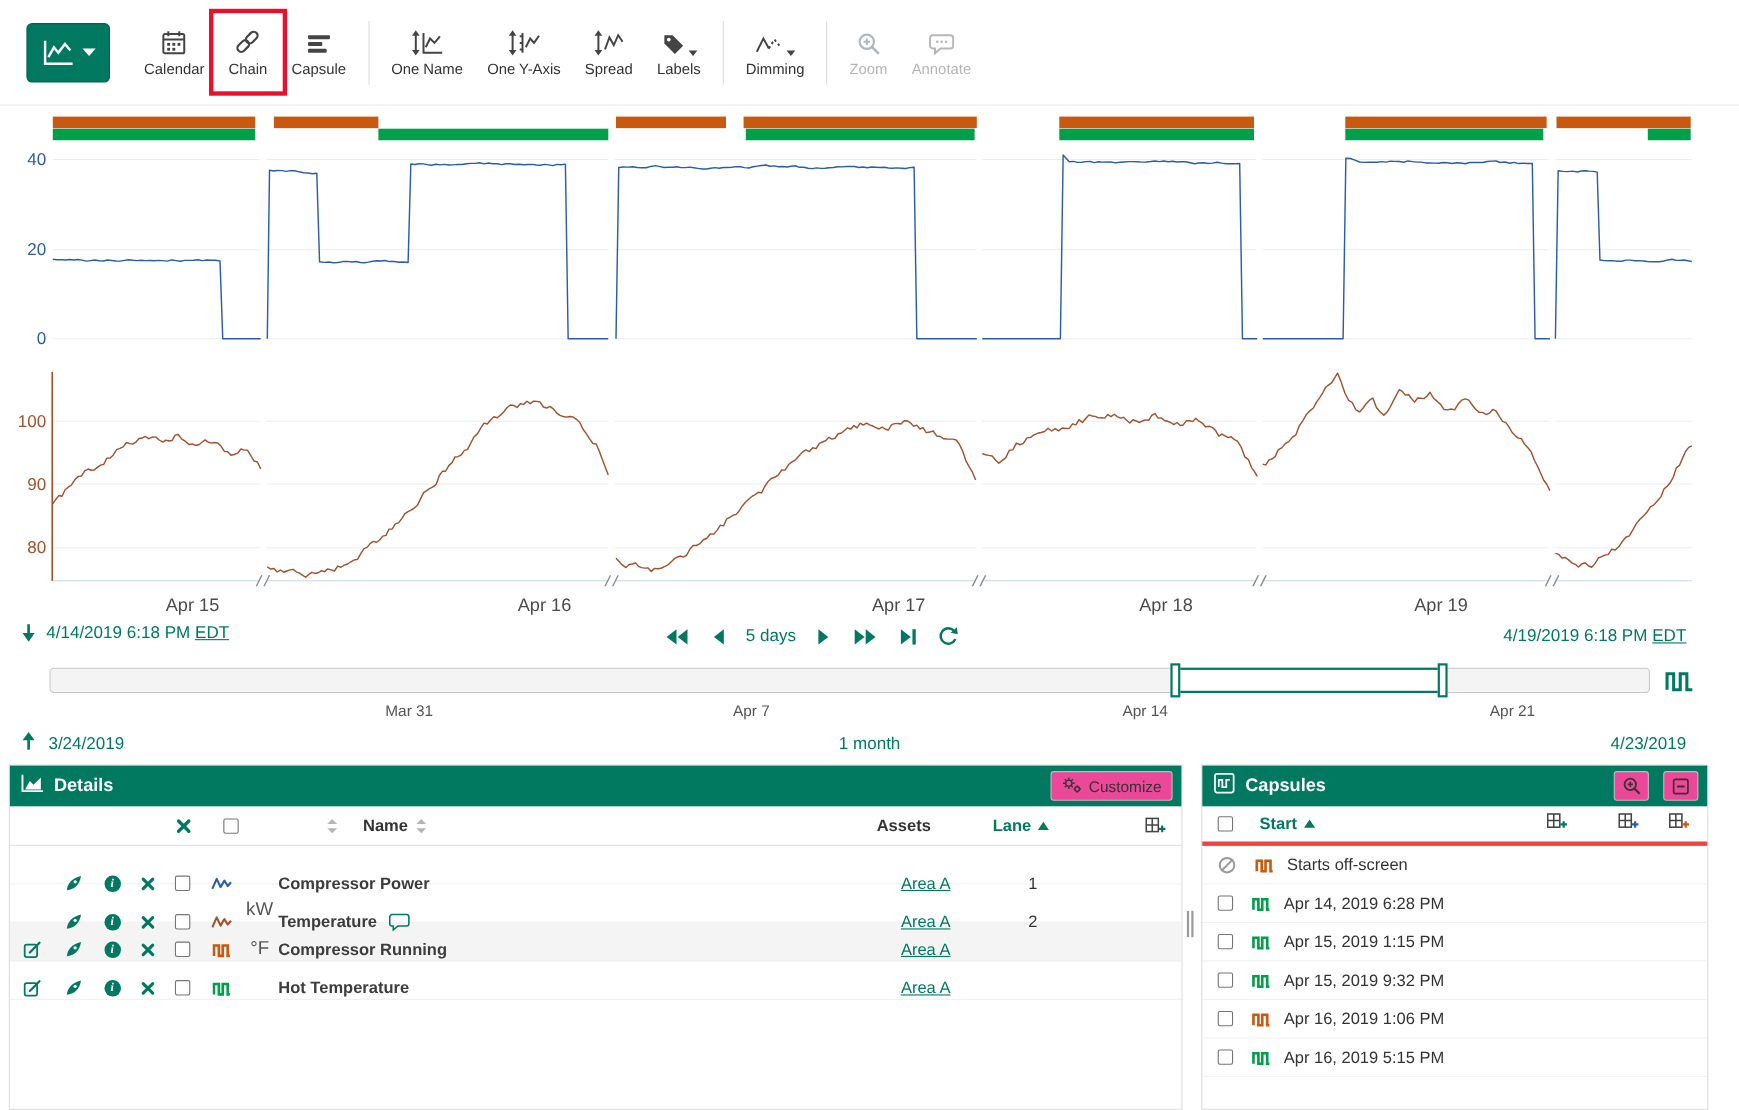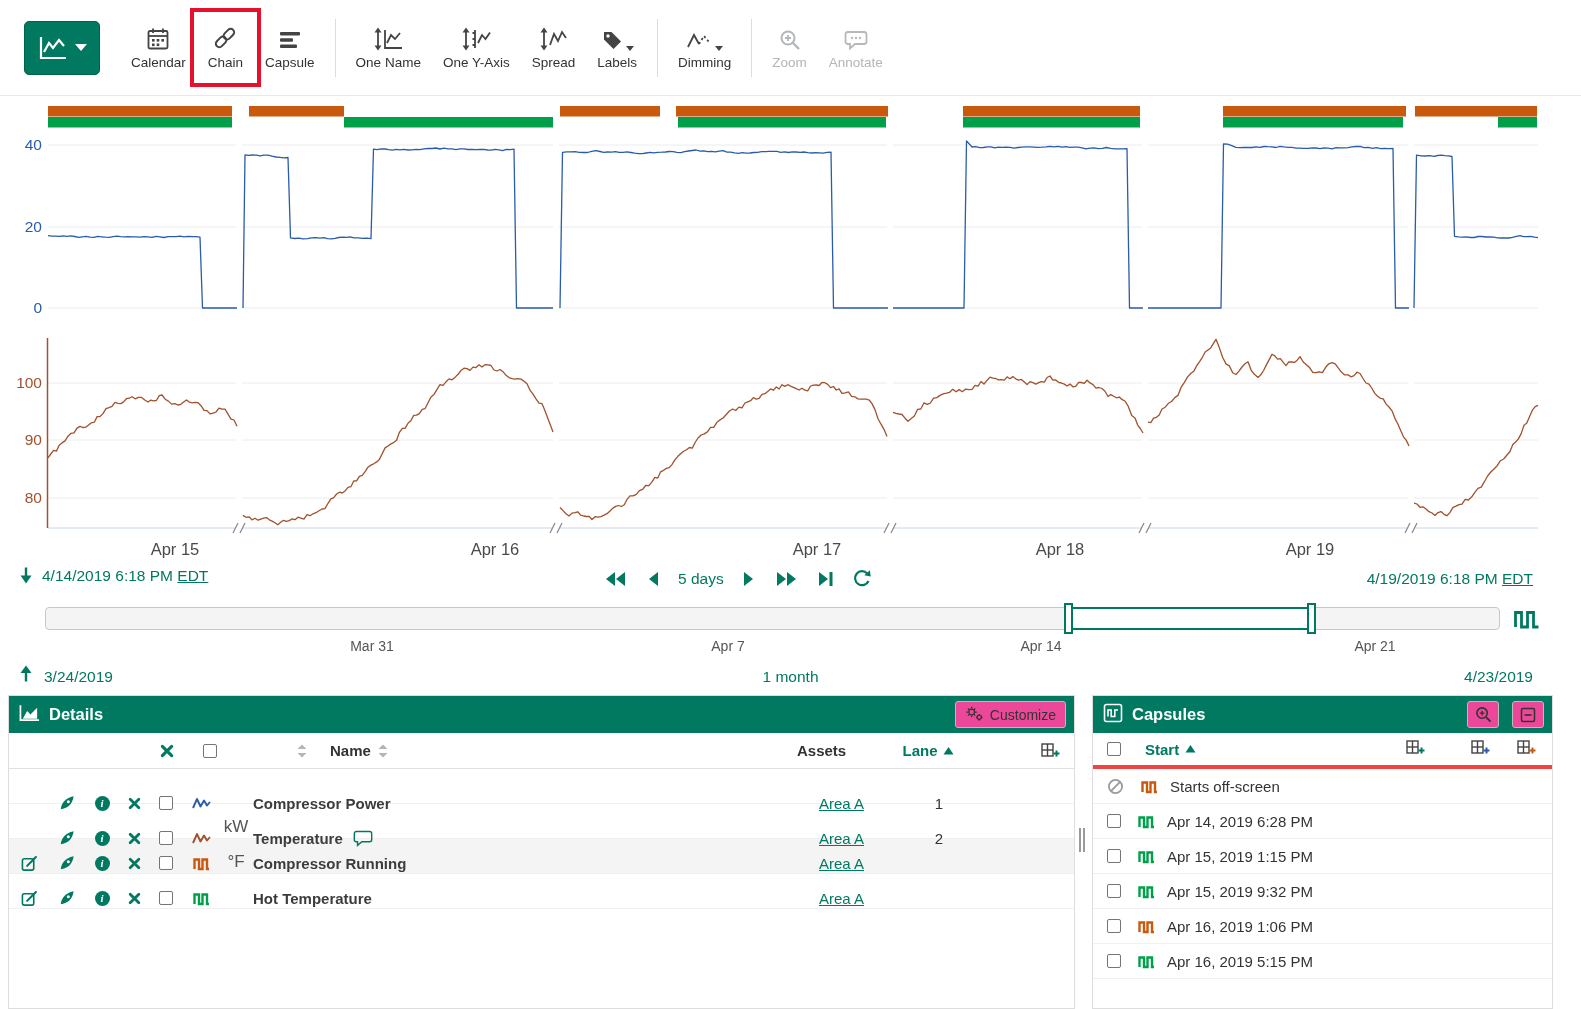--- a/index.html
+++ b/index.html
@@ -381,21 +381,21 @@
   </div>
 </div>
 
 <div class="slider-zone">
   <div class="slider-track"></div>
   <div class="slider-sel" style="left: 1068px; width: 244px;"></div>
   <div class="slider-handle" style="left: 1064px;"></div>
   <div class="slider-handle" style="left: 1307px;"></div>
   <div id="slider-ticks">
       <span class="slider-tick" style="left: 372px;">Mar 31</span>
-      <span class="slider-tick" style="left: 728px;">Apr 7</span>
+      <span class="slider-tick" style="left: 683px;">Apr 7</span>
       <span class="slider-tick" style="left: 1041px;">Apr 14</span>
       <span class="slider-tick" style="left: 1375px;">Apr 21</span>
     </div>
   <span class="slider-caps-ic"><svg width="28" height="26" viewBox="0 0 28 26">
         <path d="M2.5 22 V7.5 h6 V22 h6 V7.5 h6 V22 h5" fill="none" stroke="#007960" stroke-width="2.8"></path>
       </svg></span>
 </div>
 
 <div class="bottom-row">
   <span class="br-arrow"><svg width="16" height="19" viewBox="0 0 16 19">

